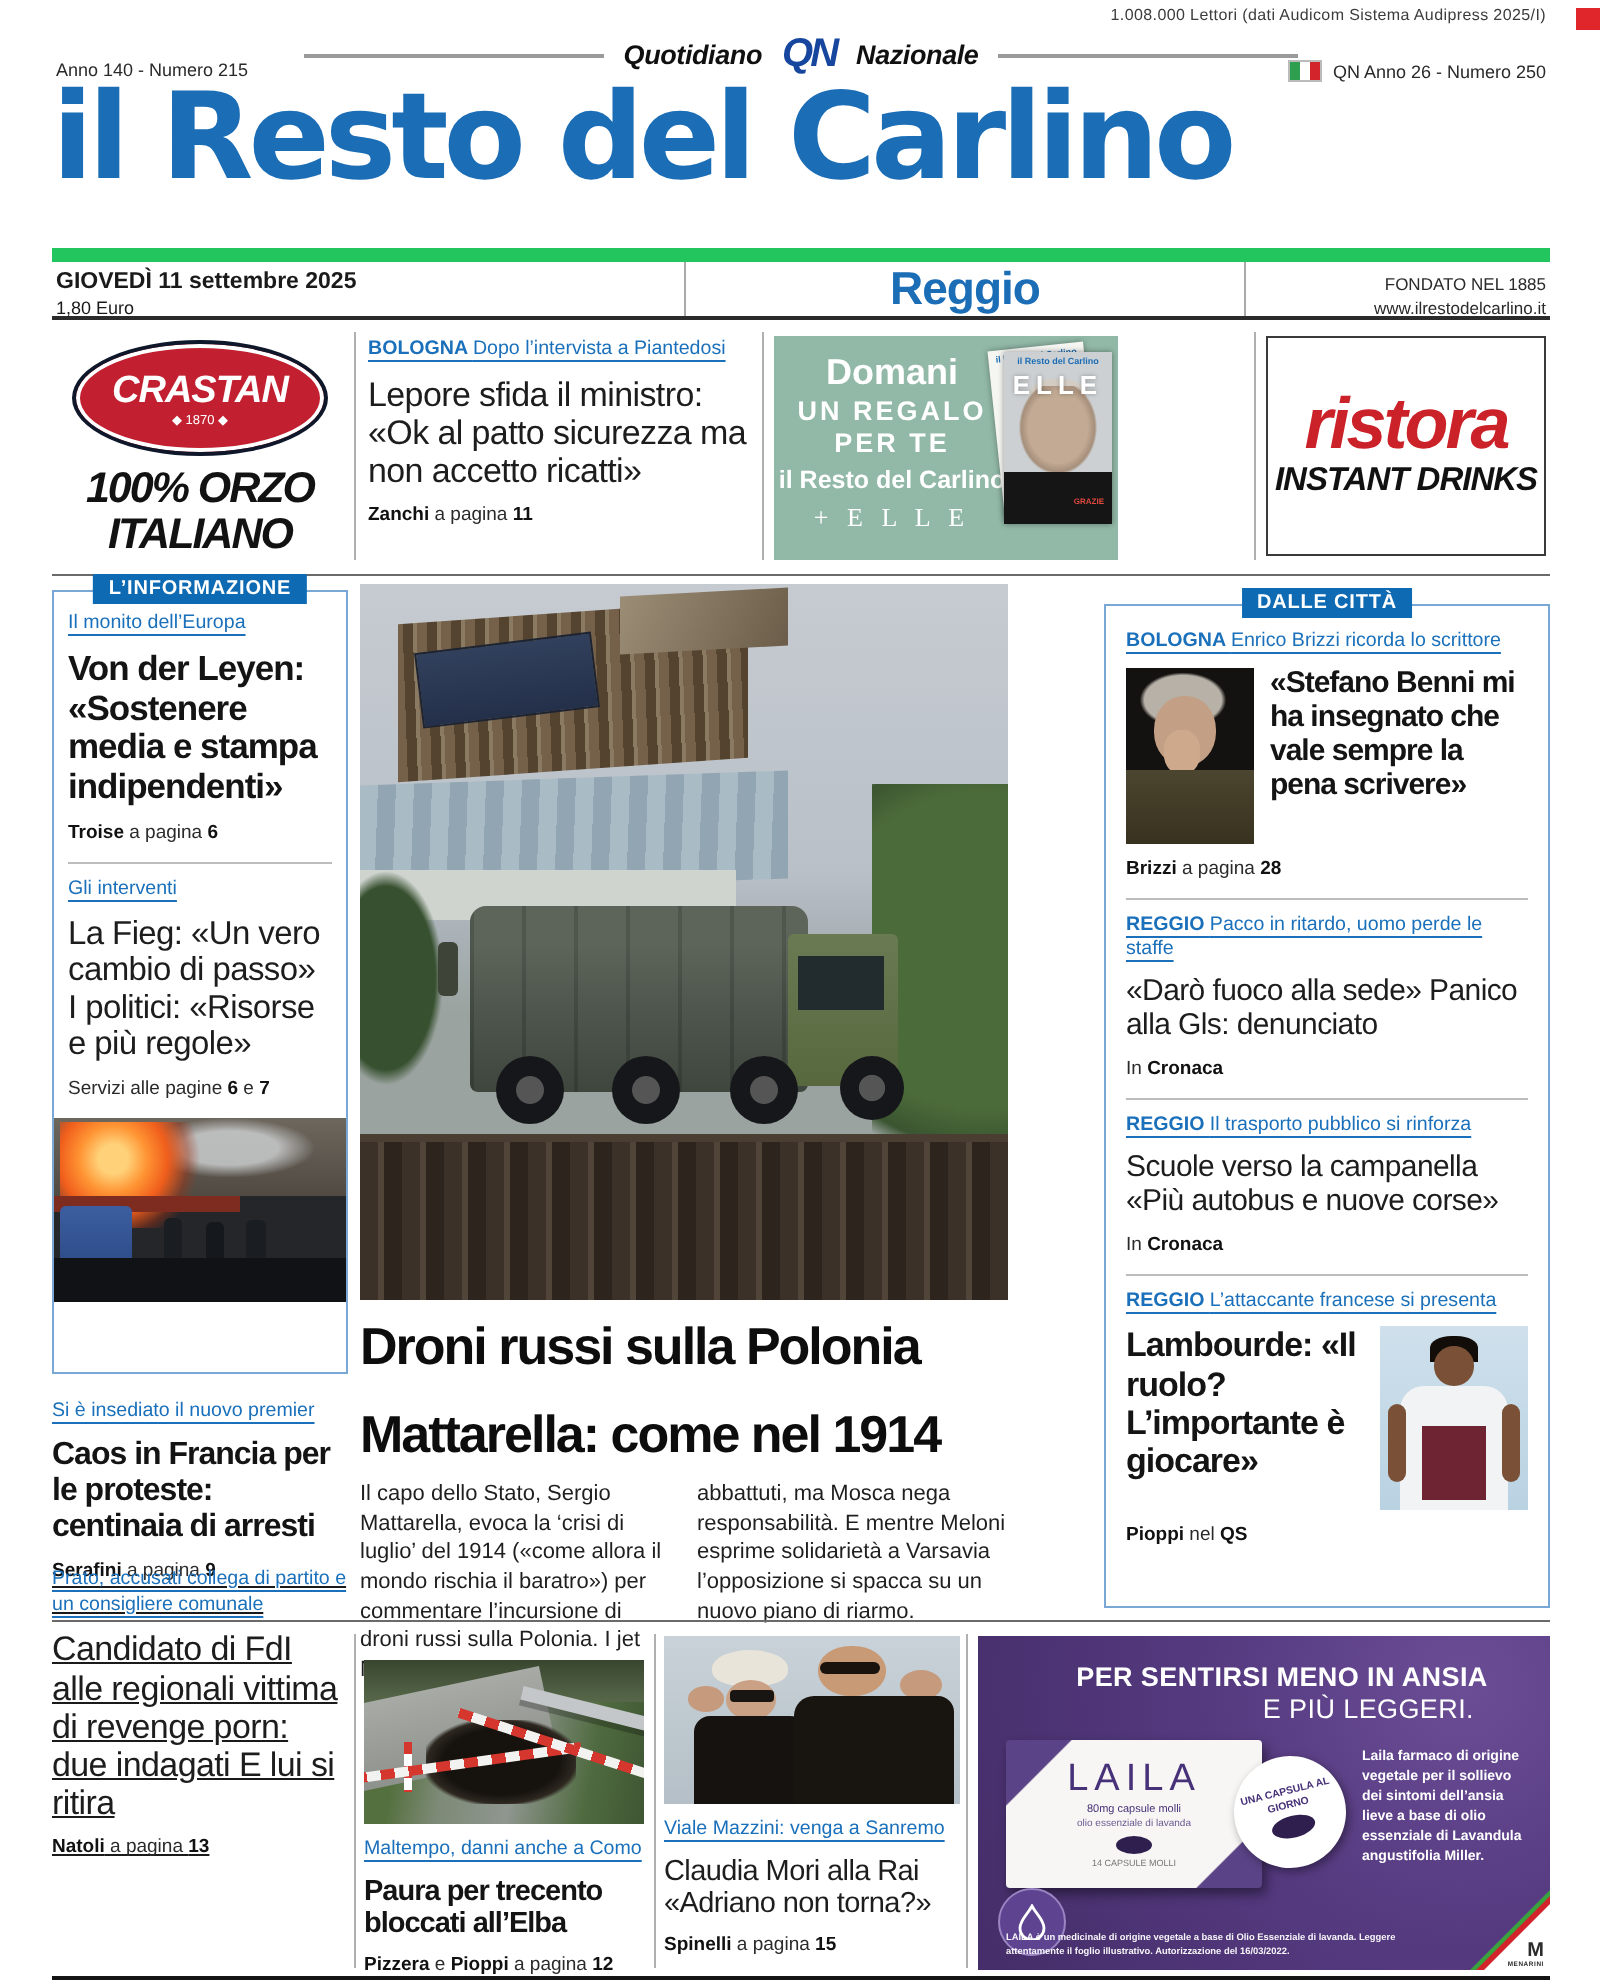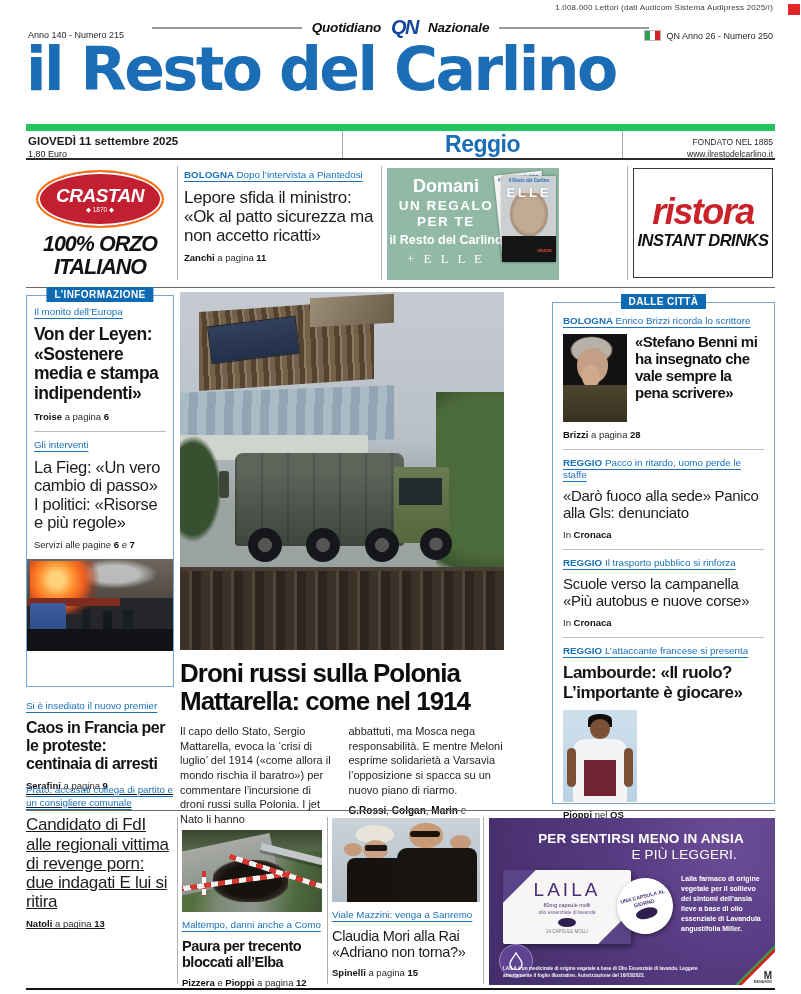--- a/index.html
+++ b/index.html
@@ -47,21 +47,21 @@
   .hl-b{font-weight:700;letter-spacing:-0.5px;}
   .hl-r{font-weight:400;letter-spacing:-0.3px;color:#1d1d1d;}
   .subrule{border-top:1px solid #bdbdbd;margin:9px 0 7px;}
   .box-tag{position:absolute;top:-9px;left:50%;transform:translateX(-50%);background:#0d6ab3;color:#fff;
            font-weight:700;font-size:10px;letter-spacing:.4px;padding:2px 8px;white-space:nowrap;}
 
   
   .toprow{position:absolute;top:166px;left:26px;width:749px;height:118px;}
   .crastan{position:absolute;left:2px;top:2px;width:144px;height:112px;text-align:center;}
   .crastan-oval{width:124px;height:54px;margin:2px auto 5px;background:#c22030;border-radius:50%;
-                border:2px solid #f97316;box-shadow:inset 0 0 0 2px #fff;
+                border:2px solid #0f172a;box-shadow:inset 0 0 0 2px #fff;
                 display:flex;flex-direction:column;align-items:center;justify-content:center;}
   .crastan-brand{color:#fff;font-weight:700;font-style:italic;font-size:19px;letter-spacing:-0.5px;}
   .crastan-est{color:#fff;font-size:6.5px;margin-top:-1px;}
   .crastan-tag{font-weight:700;font-style:italic;font-size:21.5px;letter-spacing:-1px;color:#121212;line-height:1.05;}
   .lepore{position:absolute;left:158px;top:3px;width:196px;}
   .lepore .hl{font-size:17px;margin-top:2px;}
   .promo{position:absolute;left:361px;top:2px;width:172px;height:112px;background:#92b9a7;color:#fff;overflow:hidden;}
   .promo-text{position:absolute;left:0;top:7px;width:118px;text-align:center;line-height:1.25;}
   .promo-l1{font-weight:700;font-size:18px;}
   .promo-l2,.promo-l3{font-weight:700;font-size:13.5px;letter-spacing:1.5px;}
@@ -102,21 +102,21 @@
   .mb-col{flex:1;font-size:11px;line-height:1.33;color:#1f1f1f;}
   .main-byline{font-size:10px;margin-top:7px;}
 
   
   .dalle-box{position:absolute;left:552px;top:302px;width:223px;height:502px;border:1px solid #79a8d6;box-sizing:border-box;}
   .dalle-inner{padding:12px 10px 0;}
   .benni-row{display:flex;gap:8px;}
   .photo-brizzi{width:64px;height:88px;flex:none;position:relative;overflow:hidden;background:#141210;}
   .hl-benni{font-size:15px;flex:1;}
   .hl-reg15{font-size:15px;}
-  .lamb-row{display:flex;gap:8px;flex-direction:column;}
+  .lamb-row{display:flex;gap:8px;}
   .hl-lamb{font-size:17px;flex:1;}
   .photo-lamb{width:74px;height:92px;flex:none;position:relative;overflow:hidden;background:linear-gradient(#cfe0ec,#b9d2e2);}
 
   
   .b-prato{position:absolute;left:26px;top:784px;width:148px;text-decoration:underline;}
   .hl-prato{font-size:17px;}
   .b-elba{position:absolute;left:182px;top:818px;width:140px;margin-top:12px;}
   .photo-elba{height:82px;margin-bottom:7px;position:relative;overflow:hidden;
               background:linear-gradient(100deg,#55703f 0 16%,#7d8a76 32%,#8f968f 55%,#4f6a3f 80%,#3f5633 100%);}
   .hl-elba{font-size:14.5px;}
@@ -284,21 +284,21 @@
       <div class="pm" style="left:66%;top:49%;width:17%;height:21%;background:linear-gradient(#6a7a52,#57683f);border-radius:3px;">
         <div class="pm" style="left:10%;top:14%;width:78%;height:36%;background:#222b2e;"></div>
       </div>
       <div class="pm" style="left:21%;top:66%;width:34px;height:34px;border-radius:50%;background:radial-gradient(circle,#555 0 28%,#15171a 30%);"></div>
       <div class="pm" style="left:39%;top:66%;width:34px;height:34px;border-radius:50%;background:radial-gradient(circle,#555 0 28%,#15171a 30%);"></div>
       <div class="pm" style="left:57%;top:66%;width:34px;height:34px;border-radius:50%;background:radial-gradient(circle,#555 0 28%,#15171a 30%);"></div>
       <div class="pm" style="left:74%;top:66%;width:32px;height:32px;border-radius:50%;background:radial-gradient(circle,#555 0 28%,#15171a 30%);"></div>
       <div class="pm" style="left:0;bottom:0;width:100%;height:22%;border-top:4px solid #4a3e33;background:repeating-linear-gradient(90deg,#3b3129 0 9px,#51453a 9px 12px,#2c241d 12px 21px);"></div>
     </div>
     <div class="main-hl">Droni russi sulla Polonia</div>
-    <div class="main-hl" style="margin-top:0;">Mattarella: come nel 1914</div>
+    <div class="main-hl" style="margin-top:16px;">Mattarella: come nel 1914</div>
     <div class="main-body">
       <div class="mb-col">Il capo dello Stato, Sergio Mattarella, evoca la ‘crisi di luglio’ del 1914 («come allora il mondo rischia il baratro») per commentare l’incursione di droni russi sulla Polonia. I jet Nato li hanno</div>
       <div class="mb-col">
         <span>abbattuti, ma Mosca nega responsabilità. E mentre Meloni esprime solidarietà a Varsavia l’opposizione si spacca su un nuovo piano di riarmo.</span>
         <div class="byline main-byline"><span class="seg-b">G.Rossi</span><span>, </span><span class="seg-b">Colgan</span><span>, </span><span class="seg-b">Marin</span><span> e </span><span class="seg-b">Coppari</span><span> da p. </span><span class="seg-b">2</span><span> a p. </span><span class="seg-b">4</span></div>
       </div>
     </div>
   </div>
 
   <div class="dalle-box">

